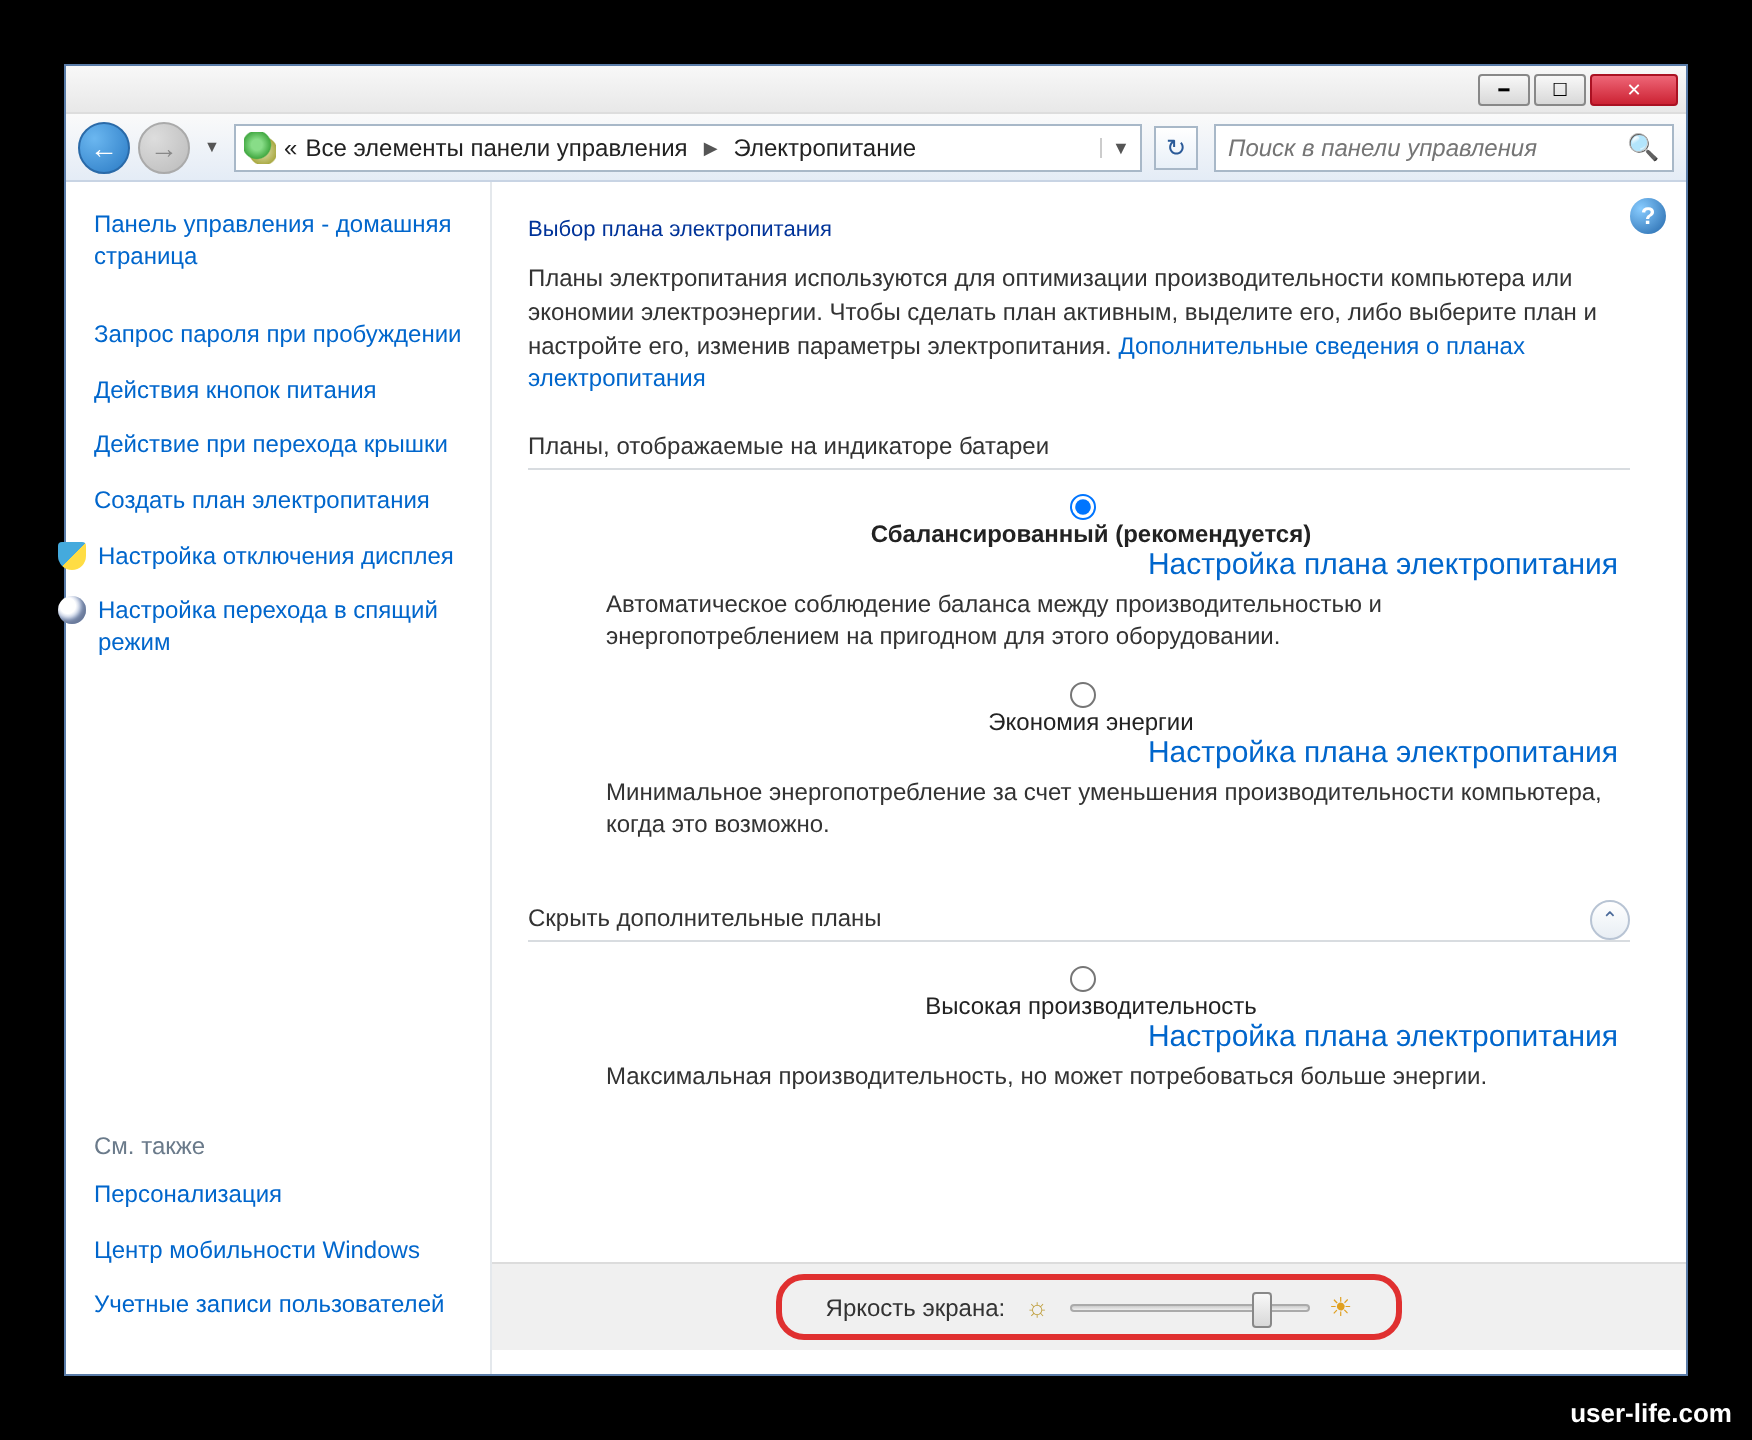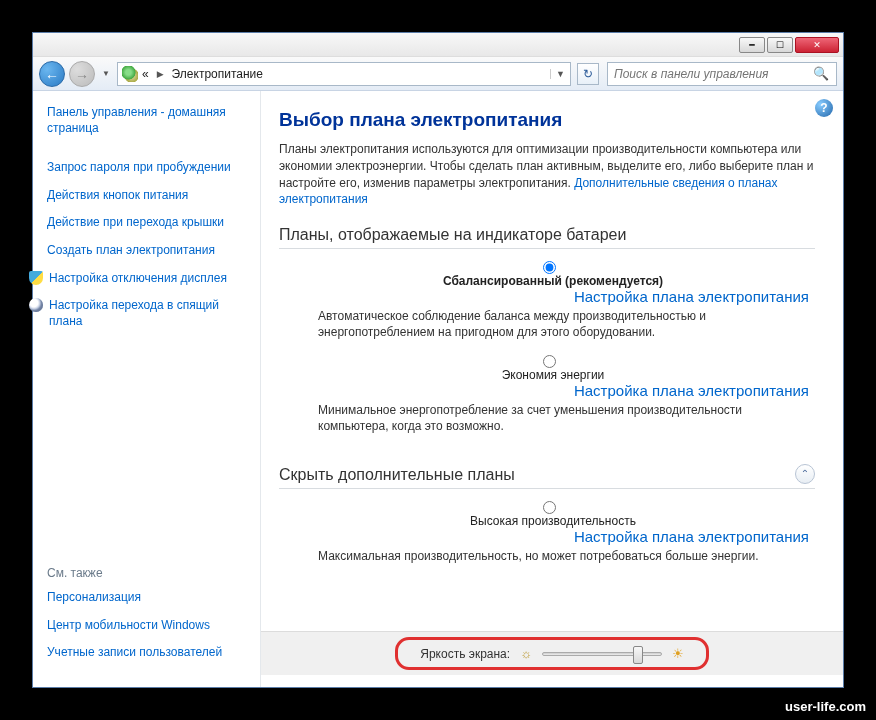--- a/index.html
+++ b/index.html
@@ -17,35 +17,35 @@
 .history-drop { width: 14px; height: 22px; display:flex; align-items:center; justify-content:center; color:#555; font-size:8px; cursor:pointer; }
 .addressbar { flex: 1; height: 24px; border: 1px solid #a8b8c8; background: #fff; display: flex; align-items: center; padding: 0 4px; gap: 4px; }
 .addr-text { color: #222; font-size: 12px; }
 .addr-arrow { color: #555; font-size: 9px; padding: 0 4px; }
 .addr-spacer { flex: 1; }
 .addr-dropdown { width: 16px; text-align: center; color: #555; cursor:pointer; border-left: 1px solid #ccc; padding-left: 4px; font-size: 9px; }
 .addr-refresh { width: 22px; height: 22px; border: 1px solid #a8b8c8; background: linear-gradient(to bottom,#fff,#e8f0f8); display:flex; align-items:center; justify-content:center; color:#2a5a98; font-size: 12px; cursor:pointer; margin-left: 2px; }
 .searchbar { width: 230px; height: 24px; border: 1px solid #a8b8c8; background: #fff; display: flex; align-items: center; padding: 0 6px; margin-left: 4px; gap: 11px; }
 .searchbar input { border: none; outline: none; flex: 1; font-size: 12px; font-style: italic; color: #888; background: transparent; }
 .search-icon { color: #4a7ac0; font-size: 13px; cursor: pointer; }
-.content { display: flex; height: calc(100% - 58px); gap: 15px; }
+.content { display: flex; height: calc(100% - 58px); }
 .sidebar { width: 212px; background: #fff; padding: 14px 8px 14px 14px; display: flex; flex-direction: column; border-right: 0; }
 .sidelink { color: #0066cc; font-size: 12px; margin-bottom: 12px; cursor: pointer; line-height: 1.3; }
 .sidelink.withicon { display: flex; align-items: flex-start; gap: 6px; margin-left: -18px; padding-left: 0; }
 .sidelink.withicon span.icon { width: 14px; height: 14px; flex-shrink: 0; }
 .sidebar-top { flex-shrink: 0; }
 .sidebar-bottom { margin-top: auto; }
 .seealso-label { color: #6a7a8a; font-size: 12px; margin-bottom: 10px; }
 .main { flex: 1; background: #fff; padding: 18px 28px 0 18px; position: relative; overflow: hidden; border-left: 1px solid #e4e8ec; }
 .help-icon { position: absolute; top: 8px; right: 10px; width: 18px; height: 18px; border-radius: 50%; background: radial-gradient(circle at 30% 30%, #8cf, #26a); color: #fff; font-size: 12px; font-weight: bold; display:flex; align-items:center; justify-content:center; cursor:pointer; }
-.main h1 { color: #003399; font-size: 19px; font-weight: bold; margin-bottom: 10px; }
+.main h1 { color: #003399; font-size: 11px; font-weight: normal; margin-bottom: 10px; }
 .main-desc { color: #333; font-size: 12px; line-height: 1.4; margin-bottom: 6px; }
 .main-desc a { color: #0066cc; cursor: pointer; }
 .fieldset { margin-top: 18px; position: relative; }
-.fieldset-label { color: #333; font-size: 16px; margin-bottom: 0; }
+.fieldset-label { color: #333; font-size: 12px; margin-bottom: 0; }
 .fieldset-line { border-bottom: 1px solid #d8dce0; margin-top: 4px; margin-bottom: 12px; }
 .expand-btn { position: absolute; right: 0; top: -2px; width: 20px; height: 20px; border: 1px solid #b8c4d4; border-radius: 50%; background: linear-gradient(to bottom,#fff,#e8eef4); display:flex; align-items:center; justify-content:center; font-size: 10px; color:#4a6a9a; cursor: pointer; }
 .plan { padding: 0 6px 14px 18px; }
 .plan-header { display: flex; align-items: center; flex-direction: column; }
 .plan-radio { width: 13px; height: 13px; margin-right: 8px; cursor: pointer; }
 .plan-name { font-size: 12px; color: #222; }
 .plan-name.bold { font-weight: bold; }
 .plan-config { margin-left: auto; color: #0066cc; font-size: 15px; cursor: pointer; }
 .plan-desc { font-size: 12px; color: #333; margin-left: 21px; margin-top: 3px; line-height: 1.35; }
 .footer-bar { position: absolute; bottom: 12px; left: 0; right: 0; height: 44px; background: #f0f0f0; border-top: 1px solid #dcdcdc; display: flex; align-items: center; justify-content: center; gap: 10px; }
@@ -76,20 +76,21 @@
     <div class="navbtn back">
       <span>←</span>
     </div>
     <div class="navbtn fwd">
       <span>→</span>
     </div>
     <div class="history-drop">▼</div>
     <div class="addressbar">
       <span class="cp-icon"></span>
       <span class="addr-text">«</span>
+      <span class="addr-text">Все элементы панели управления</span>
       <span class="addr-arrow">▶</span>
       <span class="addr-text">Электропитание</span>
       <span class="addr-spacer"></span>
       <span class="addr-dropdown">▼</span>
     </div>
     <div class="addr-refresh">
       <span>↻</span>
     </div>
     <div class="searchbar">
       <input type="text" placeholder="Поиск в панели управления" style="">
@@ -106,21 +107,21 @@
         <div class="sidelink">Запрос пароля при пробуждении</div>
         <div class="sidelink">Действия кнопок питания</div>
         <div class="sidelink">Действие при перехода крышки</div>
         <div class="sidelink">Создать план электропитания</div>
         <div class="sidelink withicon">
           <span class="icon shield-icon"></span>
           <span>Настройка отключения дисплея</span>
         </div>
         <div class="sidelink withicon">
           <span class="icon moon-icon"></span>
-          <span>Настройка перехода в спящий плана</span>
+          <span>Настройка перехода в спящий режим</span>
         </div>
       </div>
       <div class="sidebar-bottom">
         <div class="seealso-label">См. также</div>
         <div class="sidelink">Персонализация</div>
         <div class="sidelink">Центр мобильности Windows</div>
         <div class="sidelink">Учетные записи пользователей</div>
       </div>
     </div>
 

